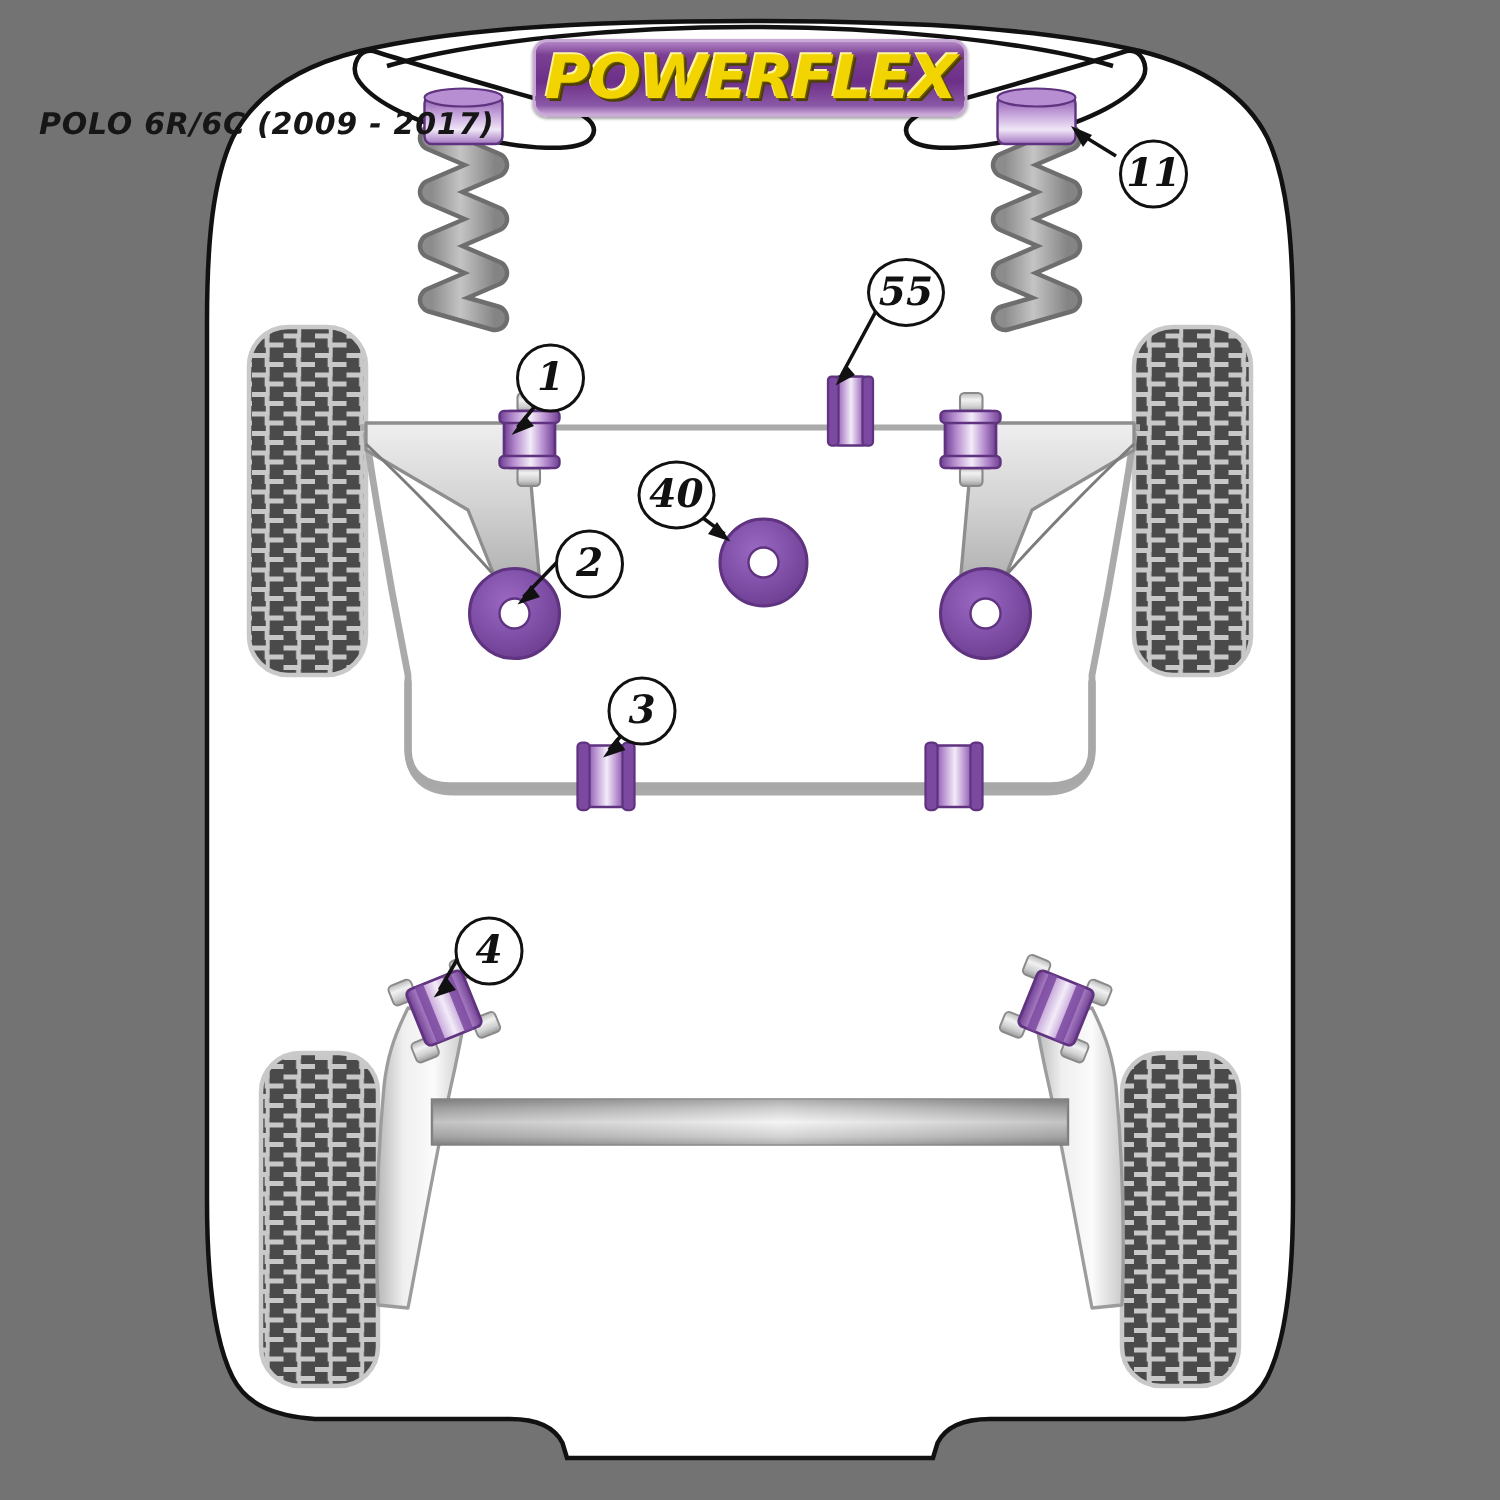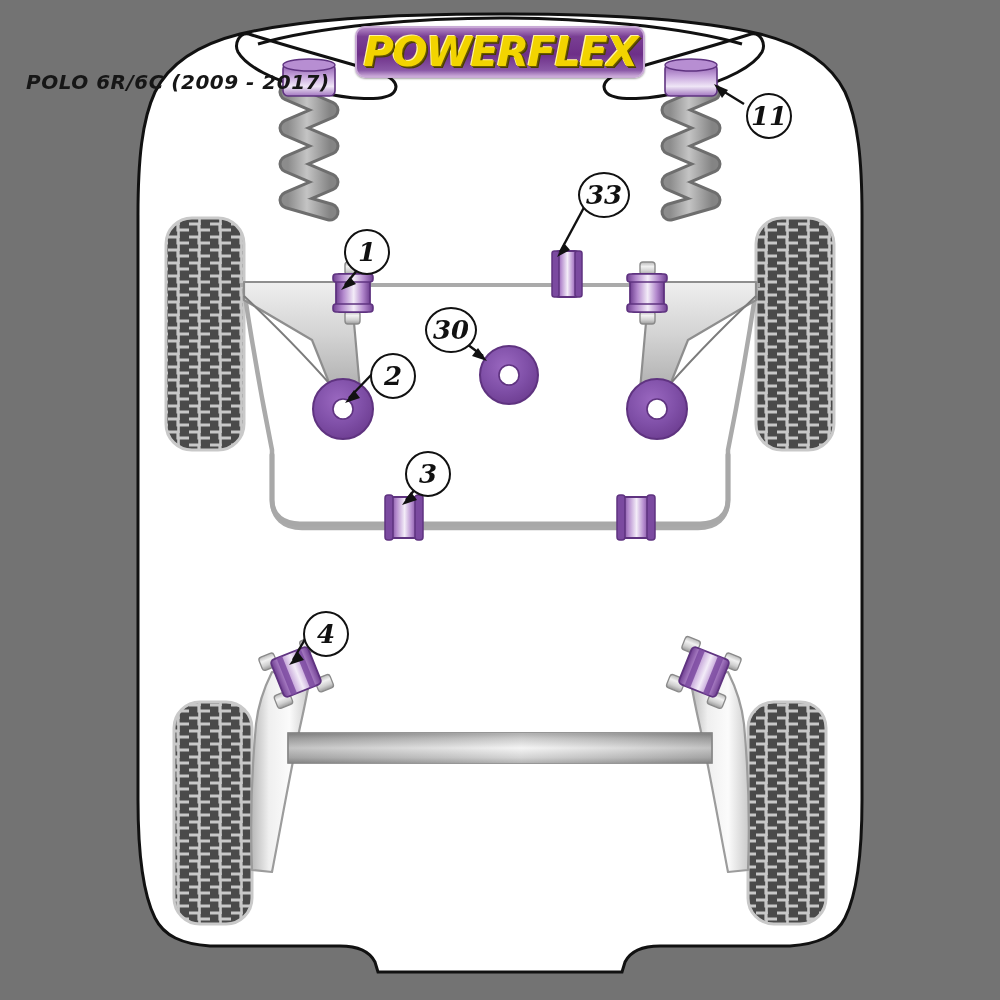--- a/index.html
+++ b/index.html
@@ -406,16 +406,16 @@
     <div class="logo-text">POWERFLEX</div>
   </div>
 
   <div class="model-text">POLO 6R/6C (2009 - 2017)</div>
 
   <div class="callout" style="left:344px; top:229px;">1</div>
   <div class="callout" style="left:370px; top:353px;">2</div>
   <div class="callout" style="left:405px; top:451px;">3</div>
   <div class="callout" style="left:303px; top:611px;">4</div>
   <div class="callout" style="left:746px; top:93px;">11</div>
-  <div class="callout wide" style="left:425px; top:307px;">30</div>
-  <div class="callout wide" style="left:578px; top:172px;">33</div>
+  <div class="callout wide" style="left:425px; top:307px;">40</div>
+  <div class="callout wide" style="left:578px; top:172px;">55</div>
 
 </div>
 
 </body></html>

